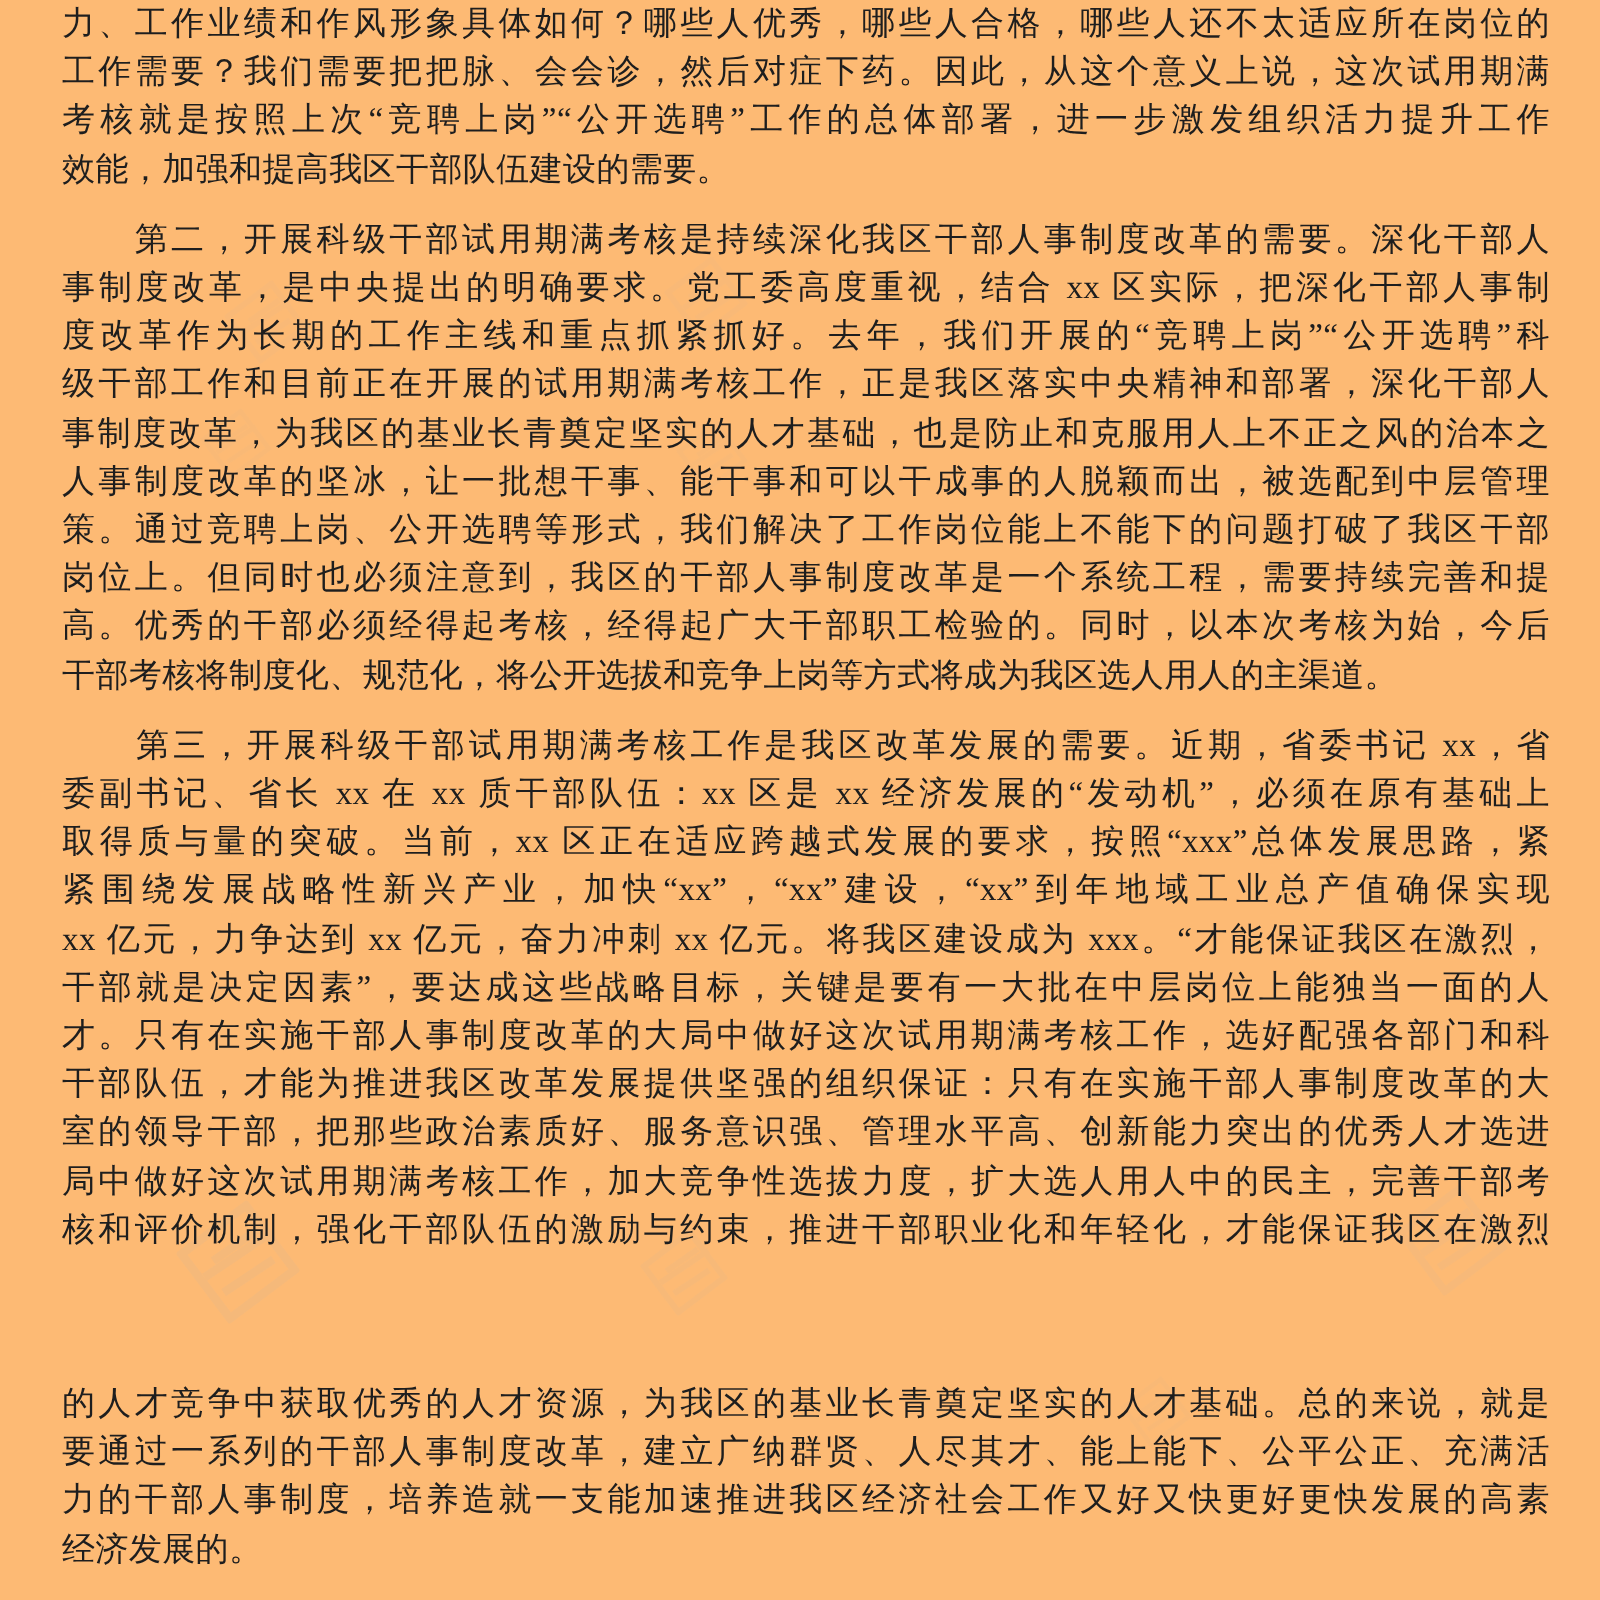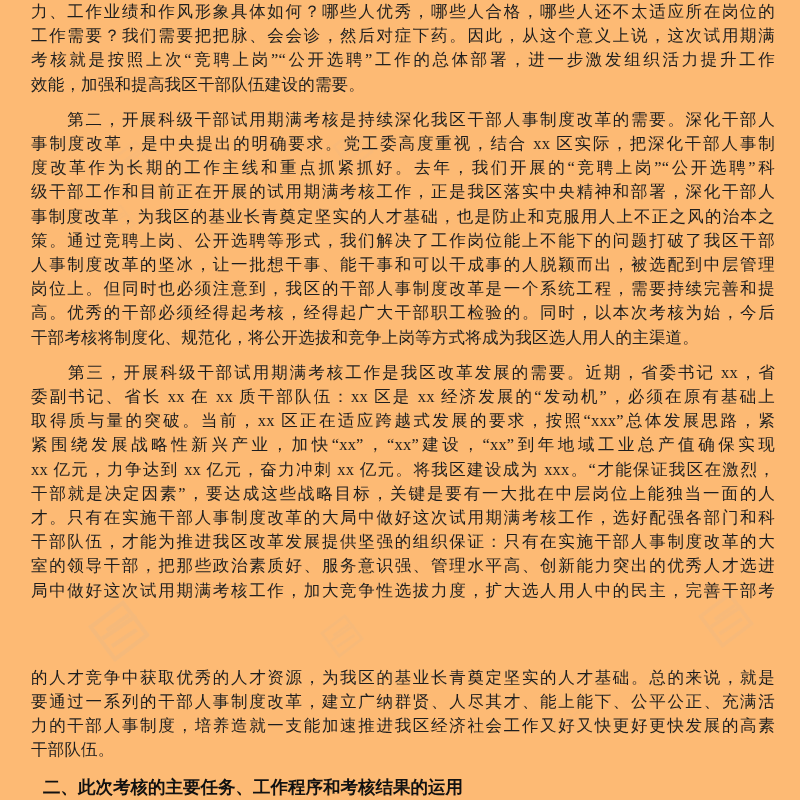--- a/index.html
+++ b/index.html
@@ -122,40 +122,41 @@
         <div class="line">工作需要？我们需要把把脉、会会诊，然后对症下药。因此，从这个意义上说，这次试用期满</div>
         <div class="line">考核就是按照上次“竞聘上岗”“公开选聘”工作的总体部署，进一步激发组织活力提升工作</div>
         <div class="line line-end">效能，加强和提高我区干部队伍建设的需要。</div>
       </div>
       <div class="para">
         <div class="line">　　第二，开展科级干部试用期满考核是持续深化我区干部人事制度改革的需要。深化干部人</div>
         <div class="line">事制度改革，是中央提出的明确要求。党工委高度重视，结合 xx 区实际，把深化干部人事制</div>
         <div class="line">度改革作为长期的工作主线和重点抓紧抓好。去年，我们开展的“竞聘上岗”“公开选聘”科</div>
         <div class="line">级干部工作和目前正在开展的试用期满考核工作，正是我区落实中央精神和部署，深化干部人</div>
         <div class="line">事制度改革，为我区的基业长青奠定坚实的人才基础，也是防止和克服用人上不正之风的治本之</div>
+        <div class="line">人事制度改革的坚冰，让一批想干事、能干事和可以干成事的人脱颖而出，被选配到中层管理</div>
         <div class="line">策。通过竞聘上岗、公开选聘等形式，我们解决了工作岗位能上不能下的问题打破了我区干部</div>
-        <div class="line">人事制度改革的坚冰，让一批想干事、能干事和可以干成事的人脱颖而出，被选配到中层管理</div>
         <div class="line">岗位上。但同时也必须注意到，我区的干部人事制度改革是一个系统工程，需要持续完善和提</div>
         <div class="line">高。优秀的干部必须经得起考核，经得起广大干部职工检验的。同时，以本次考核为始，今后</div>
         <div class="line line-end">干部考核将制度化、规范化，将公开选拔和竞争上岗等方式将成为我区选人用人的主渠道。</div>
       </div>
       <div class="para">
         <div class="line">　　第三，开展科级干部试用期满考核工作是我区改革发展的需要。近期，省委书记 xx，省</div>
         <div class="line">委副书记、省长 xx 在 xx 质干部队伍：xx 区是 xx 经济发展的“发动机”，必须在原有基础上</div>
         <div class="line">取得质与量的突破。当前，xx 区正在适应跨越式发展的要求，按照“xxx”总体发展思路，紧</div>
         <div class="line">紧围绕发展战略性新兴产业，加快“xx”，“xx”建设，“xx”到年地域工业总产值确保实现</div>
         <div class="line">xx 亿元，力争达到 xx 亿元，奋力冲刺 xx 亿元。将我区建设成为 xxx。“才能保证我区在激烈，</div>
         <div class="line">干部就是决定因素”，要达成这些战略目标，关键是要有一大批在中层岗位上能独当一面的人</div>
         <div class="line">才。只有在实施干部人事制度改革的大局中做好这次试用期满考核工作，选好配强各部门和科</div>
         <div class="line">干部队伍，才能为推进我区改革发展提供坚强的组织保证：只有在实施干部人事制度改革的大</div>
         <div class="line">室的领导干部，把那些政治素质好、服务意识强、管理水平高、创新能力突出的优秀人才选进</div>
         <div class="line">局中做好这次试用期满考核工作，加大竞争性选拔力度，扩大选人用人中的民主，完善干部考</div>
+        <div class="line">核和评价机制，强化干部队伍的激励与约束，推进干部职业化和年轻化，才能保证我区在激烈</div>
       </div>
       <div class="page-gap"></div>
       <div class="para">
         <div class="line">的人才竞争中获取优秀的人才资源，为我区的基业长青奠定坚实的人才基础。总的来说，就是</div>
         <div class="line">要通过一系列的干部人事制度改革，建立广纳群贤、人尽其才、能上能下、公平公正、充满活</div>
         <div class="line">力的干部人事制度，培养造就一支能加速推进我区经济社会工作又好又快更好更快发展的高素</div>
-        <div class="line line-end">干部队伍。</div>
+        <div class="line line-end">经济发展的。</div>
       </div>
       <div class="heading">二、此次考核的主要任务、工作程序和考核结果的运用</div>
     </div>
 </div>
 
 </body></html>

